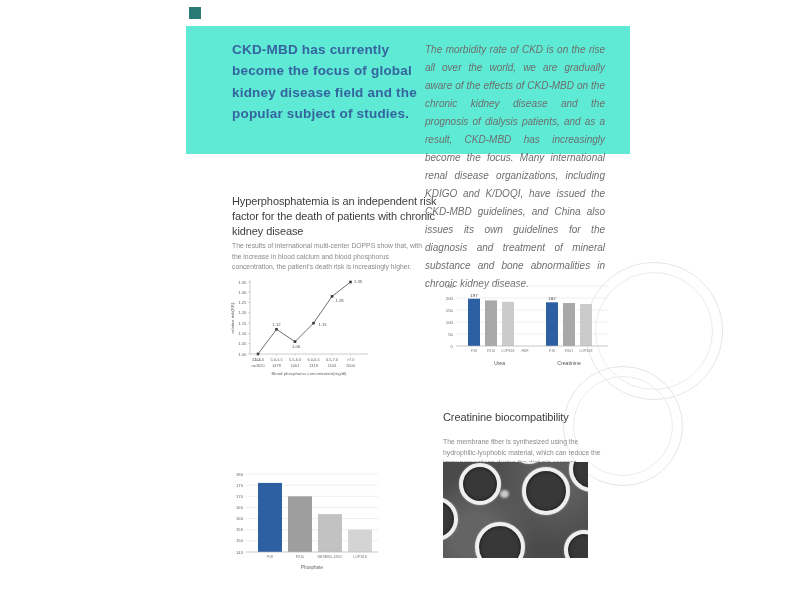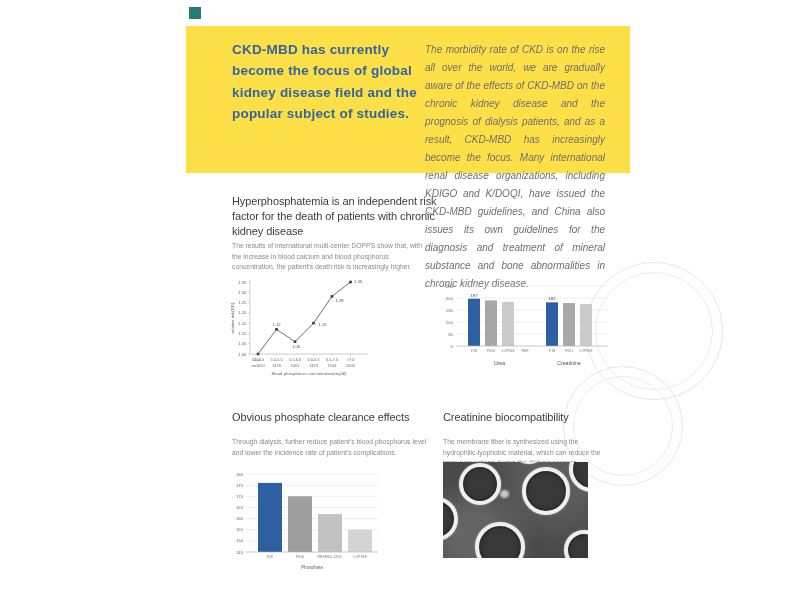--- a/index.html
+++ b/index.html
@@ -5,21 +5,21 @@
   html,body{margin:0;padding:0;}
   body{
     width:800px;height:600px;position:relative;overflow:hidden;
     background:#ffffff;
     font-family:"Liberation Sans", sans-serif;
   }
   .page{position:absolute;inset:0;background:#fff;}
 
   .accent{position:absolute;left:189px;top:7px;width:12px;height:12px;z-index:2;}
 
-  .header-block{position:absolute;left:186px;top:26px;width:444px;height:147px;background:#fde047;z-index:1;}
+  .header-block{position:absolute;left:186px;top:26px;width:444px;height:128px;background:#5eead4;z-index:1;}
   .header-title{
     position:absolute;left:46px;top:13px;width:192px;margin:0;
     font-size:13.5px;font-weight:bold;line-height:1.58;letter-spacing:.2px;color:#35649f;
   }
   .header-paragraph{
     position:absolute;left:239px;top:15px;width:180px;margin:0;
     font-size:10px;line-height:1.8;color:#6e6e6e;text-align:justify;font-style:italic;
   }
 
   .ring{position:absolute;border-radius:50%;border:1px solid #e6e6e6;z-index:0;background:transparent;}
@@ -68,24 +68,20 @@
 
   <div class="ring" id="ring1"></div>
   <div class="ring" id="ring2"></div>
 
   <section class="sec" id="sec1">
     <h2>Hyperphosphatemia is an independent risk factor for the death of patients with chronic kidney disease</h2>
     <p class="body">The results of international multi-center DOPPS show that, with the increase in blood calcium and blood phosphorus concentration, the patient's death risk is increasingly higher.</p>
   </section>
 
 
-  <section class="sec" id="sec3">
-    <h2>Obvious phosphate clearance effects</h2>
-    <p class="body">Through dialysis, further reduce patient's blood phosphorus level and lower the incidence rate of patient's complications.</p>
-  </section>
 
   <section class="sec" id="sec4">
     <h2>Creatinine biocompatibility</h2>
     <p class="body">The membrane fiber is synthesized using the hydrophilic-lyophobic material, which can reduce the immunoreactions during the dialysis process.</p>
     <div class="fiber">
       <div class="blob"></div>
     <div class="fc" style="left: 16px; top: 1px; width: 42px; height: 42px;"></div>
         <div class="fc" style="left: 79px; top: 5px; width: 48px; height: 48px;"></div>
         <div class="fc" style="left: -29px; top: 35px; width: 44px; height: 44px;"></div>
         <div class="fc" style="left: 32px; top: 60px; width: 50px; height: 50px;"></div>

